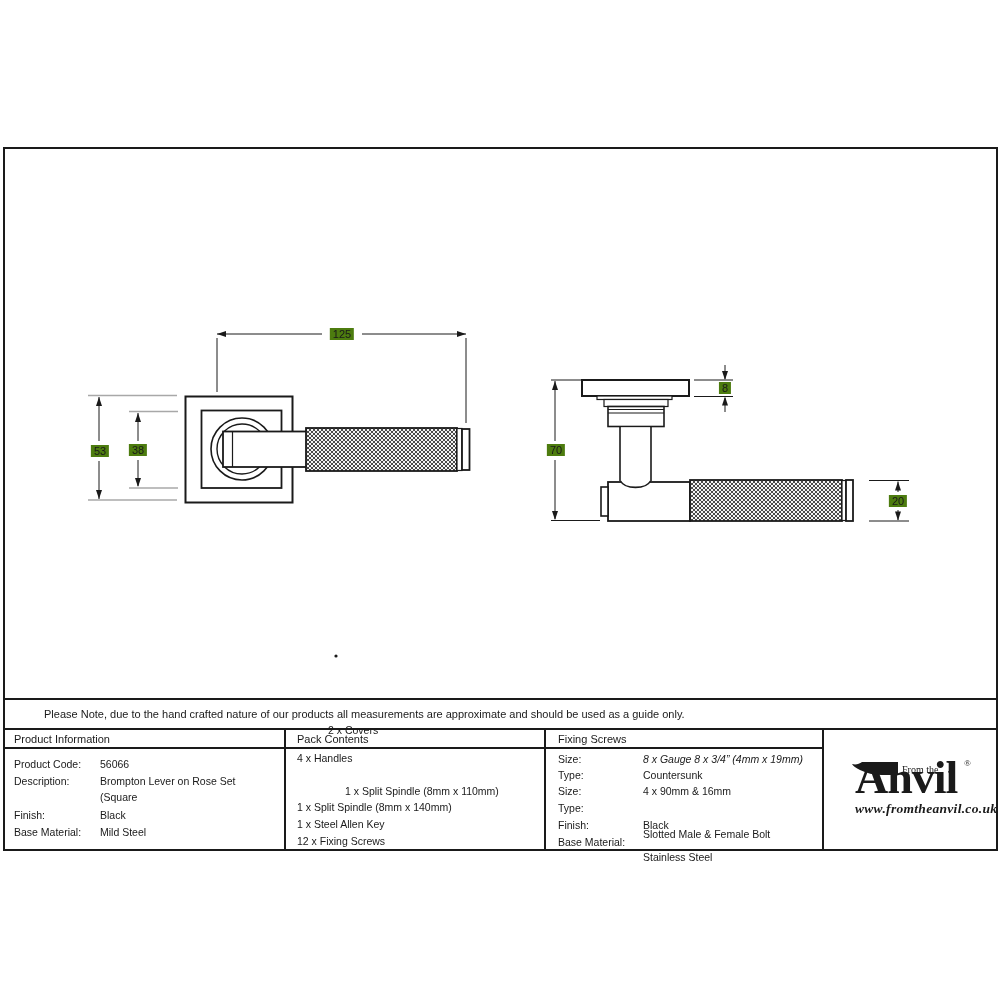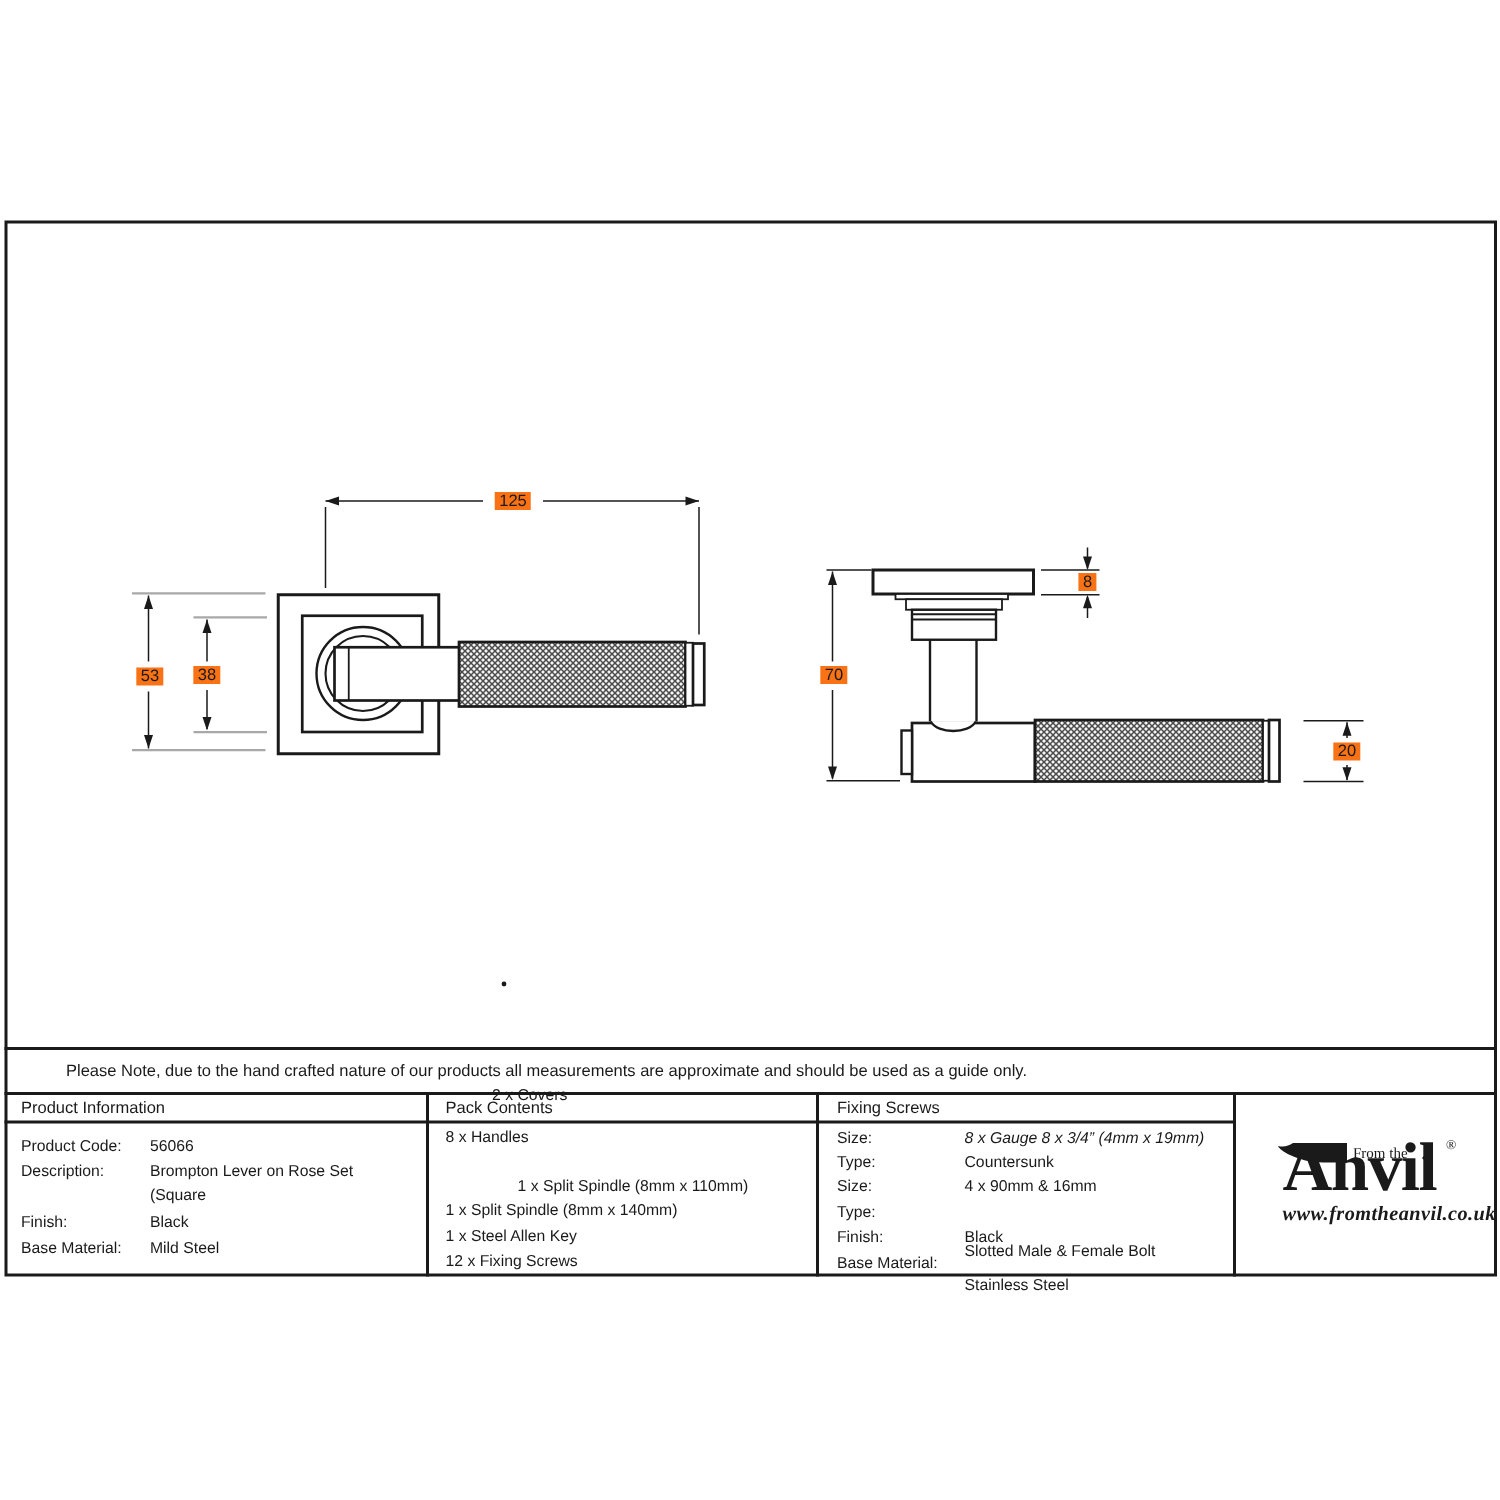--- a/index.html
+++ b/index.html
@@ -22,21 +22,21 @@
   }
   .note-text{margin-left:10px;font-size:11px;padding-left:31px;}
   
   .header-underline{left:3px;top:747px;width:820px;height:2px;background:#1a1a1a;}
   .vdiv{top:728px;width:2px;height:123px;background:#1a1a1a;}
   .col-header{font-size:11px;top:733px;}
   .cell{font-size:10.5px;white-space:nowrap;}
   
   svg.draw{left:0;top:0;width:1000px;height:1000px;pointer-events:none;}
   .dim-label{
-    font-size:11px;background:#f97316;padding:0 3px;line-height:12px;
+    font-size:11px;background:#4d7c0f;padding:0 3px;line-height:12px;
     transform:translate(-50%,-50%);white-space:nowrap;
   }
   .logo-brand{left:855px;top:756px;font-family:"Liberation Serif",serif;font-size:46px;line-height:42px;letter-spacing:-1px;font-weight:600;}
 </style>
 </head>
 <body>
 
 <svg class="draw abs" viewBox="0 0 1000 1000">
   <defs>
     <pattern id="knurl" width="4" height="4" patternUnits="userSpaceOnUse">
@@ -159,21 +159,21 @@
 <span class="abs cell" style="left:100px;top:758px;">56066</span>
 <span class="abs cell" style="left:14px;top:775px;">Description:</span>
 <span class="abs cell" style="left:100px;top:775px;">Brompton Lever on Rose Set</span>
 <span class="abs cell" style="left:14px;top:791px;"></span>
 <span class="abs cell" style="left:100px;top:791px;">(Square</span>
 <span class="abs cell" style="left:14px;top:809px;">Finish:</span>
 <span class="abs cell" style="left:100px;top:809px;">Black</span>
 <span class="abs cell" style="left:14px;top:826px;">Base Material:</span>
 <span class="abs cell" style="left:100px;top:826px;">Mild Steel</span>
 
-<span class="abs cell" style="left:297px;top:752px;">8 x Handles</span>
+<span class="abs cell" style="left:297px;top:752px;">4 x Handles</span>
 <span class="abs cell" style="left:297px;top:724px;margin-left:31px;">2 x Covers</span>
 <span class="abs cell" style="left:297px;top:785px;margin-left:48px;">1 x Split Spindle (8mm x 110mm)</span>
 <span class="abs cell" style="left:297px;top:801px;">1 x Split Spindle (8mm x 140mm)</span>
 <span class="abs cell" style="left:297px;top:818px;">1 x Steel Allen Key</span>
 <span class="abs cell" style="left:297px;top:835px;">12 x Fixing Screws</span>
 
 <span class="abs cell" style="left:558px;top:753px;">Size:</span>
 <span class="abs cell" style="left:643px;top:753px;font-style:italic;">8 x Gauge 8 x 3/4” (4mm x 19mm)</span>
 <span class="abs cell" style="left:558px;top:769px;">Type:</span>
 <span class="abs cell" style="left:643px;top:769px;">Countersunk</span>

